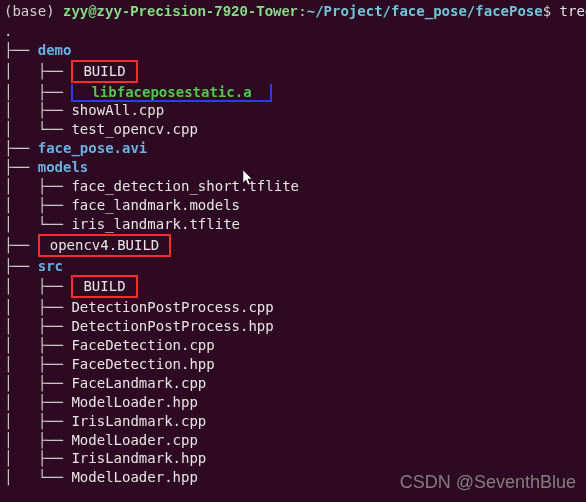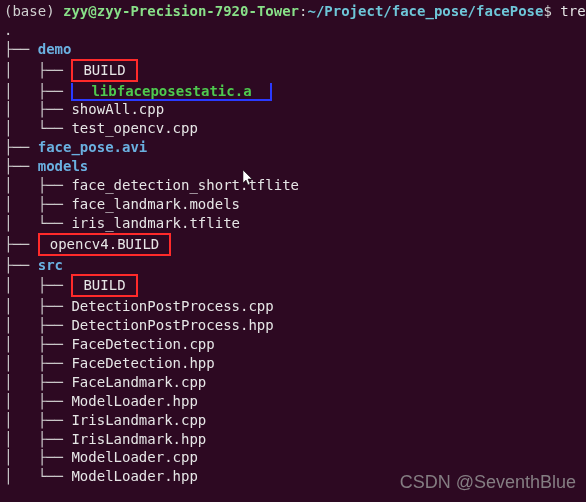--- a/index.html
+++ b/index.html
@@ -10,21 +10,21 @@
     line-height: 1.35;
     color: #e6e6e6;
     width: 586px;
     height: 502px;
     overflow: hidden;
     position: relative;
     padding: 2px 4px;
   }
   .prompt-line { white-space: pre; }
   .env { color: #d0d0d0; }
-  .user { color: #88e088; font-weight: bold; }
+  .user { color: #88e088; font-weight: bold; font-family: Liberation Mono, monospace; }
   .colon { color: #d0d0d0; }
   .path { color: #6ec6d8; font-weight: bold; }
   .dollar { color: #d0d0d0; }
   .cmd { color: #e6e6e6; }
   .tree-line { white-space: pre; }
   .branch { color: #d0d0d0; }
   .dir { color: #6ab0e0; font-weight: bold; }
   .file { color: #e6e6e6; }
   .lib { color: #4ec94e; font-weight: bold; }
   .red-box { border: 2px solid #ff2a2a; padding: 0 10px; display: inline-block; }
@@ -66,22 +66,22 @@
     <div class="tree-line"><span class="branch">├── </span><span class="red-box"><span class="file">opencv4.BUILD</span></span></div>
     <div class="tree-line"><span class="branch">├── </span><span class="dir">src</span></div>
     <div class="tree-line"><span class="branch">│   ├── </span><span class="red-box"><span class="file">BUILD</span></span></div>
     <div class="tree-line"><span class="branch">│   ├── </span><span class="file">DetectionPostProcess.cpp</span></div>
     <div class="tree-line"><span class="branch">│   ├── </span><span class="file">DetectionPostProcess.hpp</span></div>
     <div class="tree-line"><span class="branch">│   ├── </span><span class="file">FaceDetection.cpp</span></div>
     <div class="tree-line"><span class="branch">│   ├── </span><span class="file">FaceDetection.hpp</span></div>
     <div class="tree-line"><span class="branch">│   ├── </span><span class="file">FaceLandmark.cpp</span></div>
     <div class="tree-line"><span class="branch">│   ├── </span><span class="file">ModelLoader.hpp</span></div>
     <div class="tree-line"><span class="branch">│   ├── </span><span class="file">IrisLandmark.cpp</span></div>
+    <div class="tree-line"><span class="branch">│   ├── </span><span class="file">ModelLoader.cpp</span></div>
     <div class="tree-line"><span class="branch">│   ├── </span><span class="file">IrisLandmark.hpp</span></div>
-    <div class="tree-line"><span class="branch">│   ├── </span><span class="file">ModelLoader.cpp</span></div>
     <div class="tree-line"><span class="branch">│   └── </span><span class="file">ModelLoader.hpp</span></div>
   </div>
 
 <div class="watermark">CSDN @SeventhBlue</div>
 
 <div class="cursor-arrow">
   <svg width="12" height="16" viewBox="0 0 12 16">
     <path d="M0,0 L0,13 L3,10 L5,15 L7,14 L5,9 L9,9 Z" fill="#ffffff" stroke="#000" stroke-width="0.5"></path>
   </svg>
 </div>

